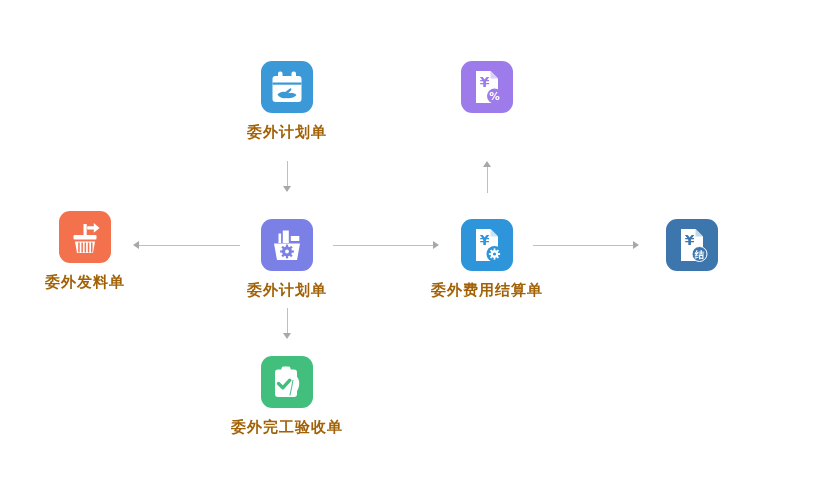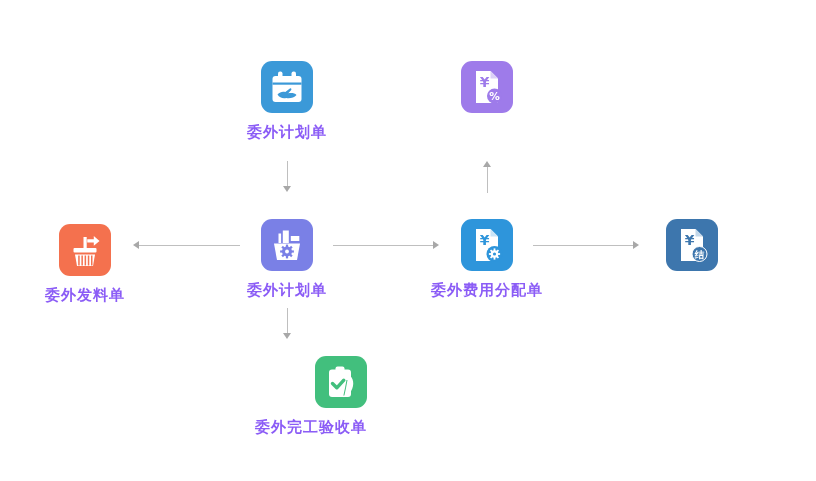--- a/index.html
+++ b/index.html
@@ -9,21 +9,21 @@
     font-family:"Liberation Sans","DejaVu Sans",sans-serif;
   }
   .node{position:absolute;width:160px;display:flex;flex-direction:column;align-items:center;cursor:pointer;}
   .tile{
     width:52px;height:52px;border-radius:11px;
     display:flex;align-items:center;justify-content:center;
     box-sizing:border-box;
   }
   .tile svg{display:block;}
   .node-label{
-    margin-top:10px;font-size:15px;font-weight:600;color:#8b5cf6;
+    margin-top:10px;font-size:15px;font-weight:600;color:#a16207;
     text-align:center;white-space:nowrap;letter-spacing:1px;
   }
   .edge-line-h{position:absolute;height:1px;background:#bfbfbf;}
   .edge-line-v{position:absolute;width:1px;background:#bfbfbf;}
   .head{position:absolute;width:0;height:0;}
   .head-right{border-top:4.5px solid transparent;border-bottom:4.5px solid transparent;border-left:6.5px solid #a8a8a8;}
   .head-left{border-top:4.5px solid transparent;border-bottom:4.5px solid transparent;border-right:6.5px solid #a8a8a8;}
   .head-down{border-left:4.5px solid transparent;border-right:4.5px solid transparent;border-top:6.5px solid #a8a8a8;}
   .head-up{border-left:4.5px solid transparent;border-right:4.5px solid transparent;border-bottom:6.5px solid #a8a8a8;}
   .svg-text{font-family:"DejaVu Sans","Liberation Sans",sans-serif;font-weight:bold;}
@@ -49,21 +49,21 @@
     <svg width="48" height="48" viewBox="0 0 48 48">
       <path d="M13,8 h14.5 l7.5,7.5 V40 H13 z" fill="#fff"></path>
       <path d="M27.5,8 l7.5,7.5 h-7.5 z" fill="#dcd0f7"></path>
       <text class="svg-text" x="21.5" y="24" font-size="14" text-anchor="middle" fill="currentColor">¥</text>
       <circle cx="31.5" cy="33" r="7.5" fill="currentColor"></circle>
       <text class="svg-text" x="31.5" y="36.8" font-size="10.5" text-anchor="middle" fill="#fff">%</text>
     </svg>
   </div>
 </div>
 
-<div class="node" style="left:5px;top:224px;">
+<div class="node" style="left:5px;top:211px;">
   <div class="tile" style="background: rgb(244, 113, 78); color: rgb(244, 113, 78);">
     <svg width="48" height="48" viewBox="0 0 48 48">
       <rect x="22.5" y="11" width="3.2" height="12" fill="#fff"></rect>
       <path d="M25,13 h8 v-4 l7,6 -7,6 v-4 h-8 z" fill="#fff" transform="scale(0.82) translate(7,3.2)"></path>
       <rect x="12.5" y="22" width="23" height="4.5" rx="1" fill="#fff"></rect>
       <path d="M14,28.5 h20 l-2,11.5 h-16 z" fill="#fff"></path>
       <g fill="currentColor">
         <rect x="17.2" y="29.5" width="1.5" height="10"></rect>
         <rect x="20.4" y="29.5" width="1.5" height="10"></rect>
         <rect x="23.6" y="29.5" width="1.5" height="10"></rect>
@@ -113,36 +113,36 @@
         <rect x="30.6" y="27.4" width="1.8" height="2.6" transform="rotate(90 31.5 33)"></rect>
         <rect x="30.6" y="27.4" width="1.8" height="2.6" transform="rotate(135 31.5 33)"></rect>
         <rect x="30.6" y="27.4" width="1.8" height="2.6" transform="rotate(180 31.5 33)"></rect>
         <rect x="30.6" y="27.4" width="1.8" height="2.6" transform="rotate(225 31.5 33)"></rect>
         <rect x="30.6" y="27.4" width="1.8" height="2.6" transform="rotate(270 31.5 33)"></rect>
         <rect x="30.6" y="27.4" width="1.8" height="2.6" transform="rotate(315 31.5 33)"></rect>
       </g>
       <circle cx="31.5" cy="33" r="1.6" fill="currentColor"></circle>
     </svg>
   </div>
-  <div class="node-label">委外费用分配单</div>
+  <div class="node-label">委外费用结算单</div>
 </div>
 
 <div class="node" style="left:612px;top:219px;">
   <div class="tile" style="background: rgb(61, 118, 173); color: rgb(61, 118, 173);">
     <svg width="48" height="48" viewBox="0 0 48 48">
       <path d="M13,8 h14.5 l7.5,7.5 V40 H13 z" fill="#fff"></path>
       <path d="M27.5,8 l7.5,7.5 h-7.5 z" fill="#c3d8ea"></path>
       <text class="svg-text" x="21.5" y="24" font-size="14" text-anchor="middle" fill="currentColor">¥</text>
       <circle cx="31.5" cy="33" r="7.5" fill="currentColor" stroke="#fff" stroke-width="1"></circle>
       <text class="svg-text" x="31.5" y="36.6" font-size="9.5" text-anchor="middle" fill="#fff">结</text>
     </svg>
   </div>
 </div>
 
-<div class="node" style="left:207px;top:356px;align-items:flex-end;">
+<div class="node" style="left:207px;top:356px;">
   <div class="tile" style="background: rgb(66, 191, 125); color: rgb(66, 191, 125);">
     <svg width="48" height="48" viewBox="0 0 48 48">
       <rect x="18.5" y="8.5" width="9" height="7" rx="2" fill="#fff"></rect>
       <rect x="12" y="11.5" width="22" height="27.5" rx="3" fill="#fff"></rect>
       <path d="M15.5,25.5 l4.3,4.3 l7,-7.6" fill="none" stroke="currentColor" stroke-width="3.4" stroke-linecap="round" stroke-linejoin="round"></path>
       <path d="M31,16.5 c5.8,2.6 6.8,10.5 3.1,16.6 c-1.9,3.1 -4.4,5.1 -7.3,6.2 c1.3,-7.8 2.1,-15.6 4.2,-22.8 z" fill="#fff"></path>
       <path d="M30,22 c-1,5.5 -1.9,10.5 -3.1,15.5" fill="none" stroke="currentColor" stroke-width="1"></path>
     </svg>
   </div>
   <div class="node-label">委外完工验收单</div>

